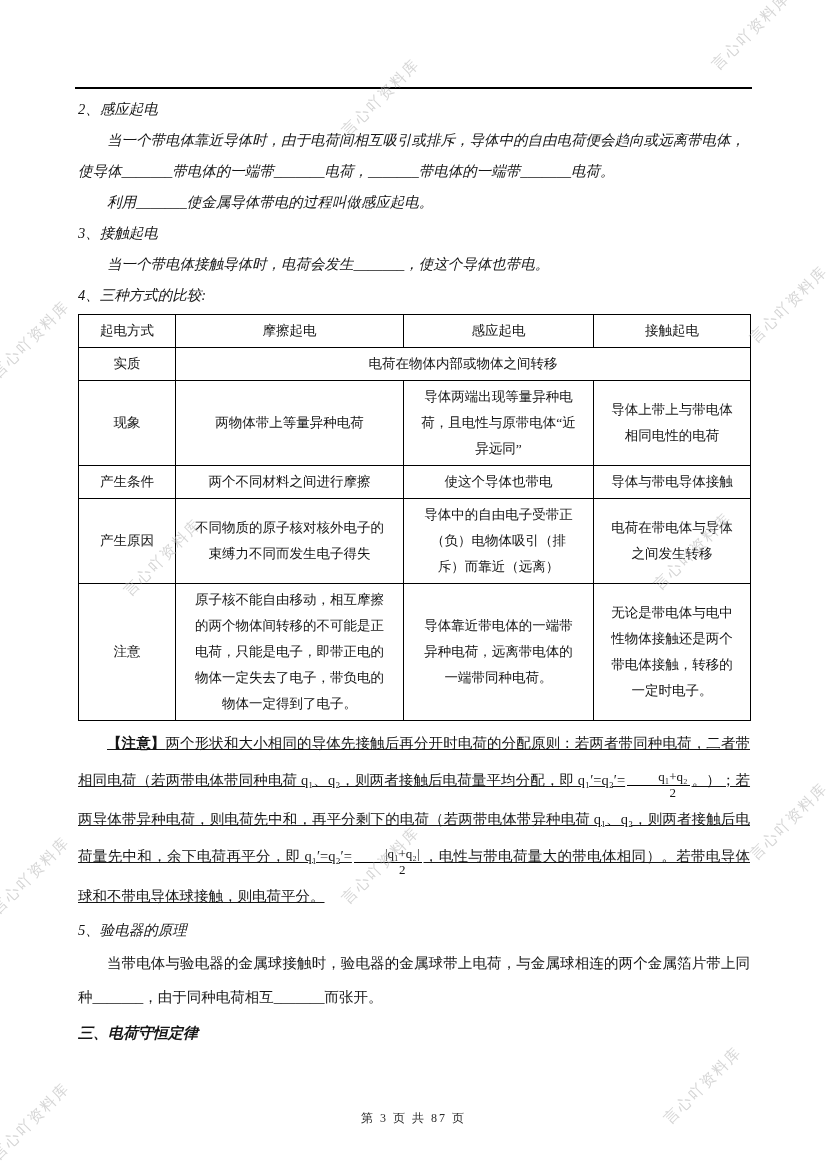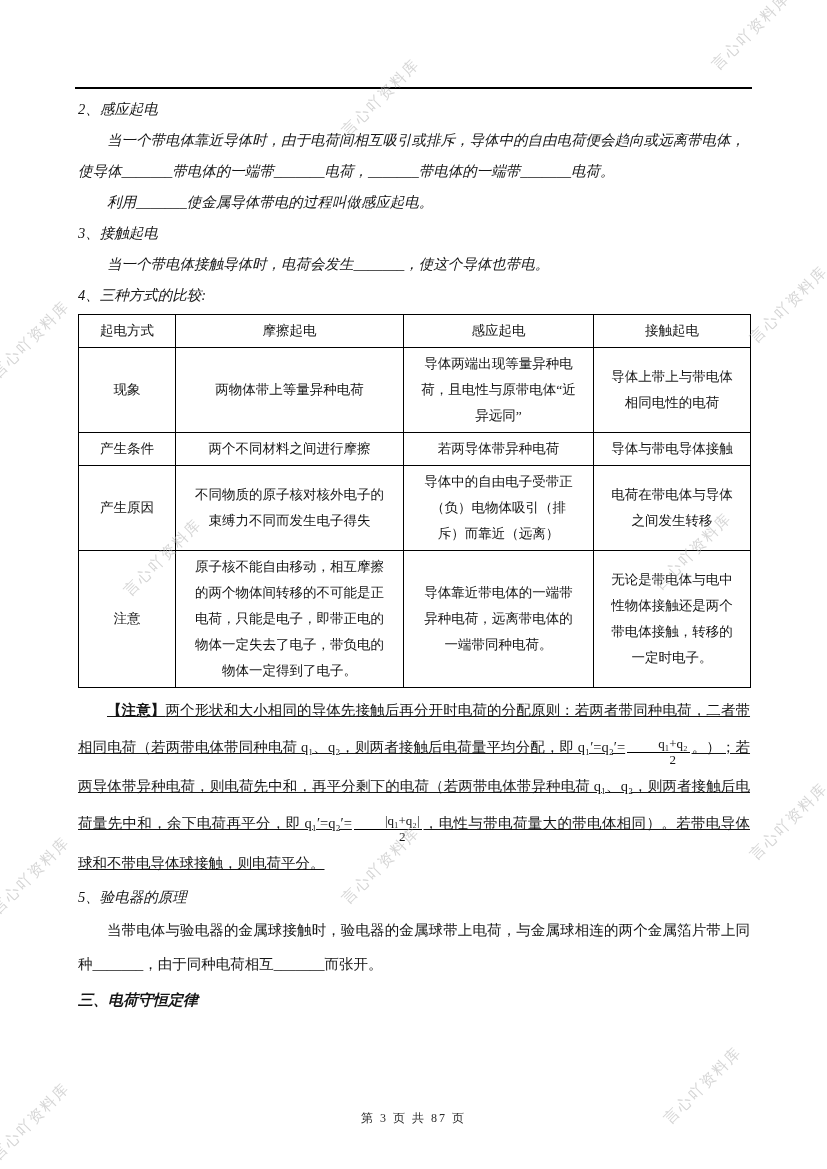--- a/index.html
+++ b/index.html
@@ -137,29 +137,33 @@
           <col class="c3">
         </colgroup>
       <tbody>
         <tr>
           <td>起电方式</td>
           <td>摩擦起电</td>
           <td>感应起电</td>
           <td>接触起电</td>
         </tr>
         <tr>
+          <td>实质</td>
+          <td colspan="3">电荷在物体内部或物体之间转移</td>
+        </tr>
+        <tr>
           <td>现象</td>
           <td>两物体带上等量异种电荷</td>
           <td>导体两端出现等量异种电荷，且电性与原带电体“近异远同”</td>
           <td>导体上带上与带电体相同电性的电荷</td>
         </tr>
         <tr>
           <td>产生条件</td>
           <td>两个不同材料之间进行摩擦</td>
-          <td>若两导体带异种电荷</td>
+          <td>使这个导体也带电</td>
           <td>导体与带电导体接触</td>
         </tr>
         <tr>
           <td>产生原因</td>
           <td>不同物质的原子核对核外电子的束缚力不同而发生电子得失</td>
           <td>导体中的自由电子受带正（负）电物体吸引（排斥）而靠近（远离）</td>
           <td>电荷在带电体与导体之间发生转移</td>
         </tr>
         <tr>
           <td>注意</td>

